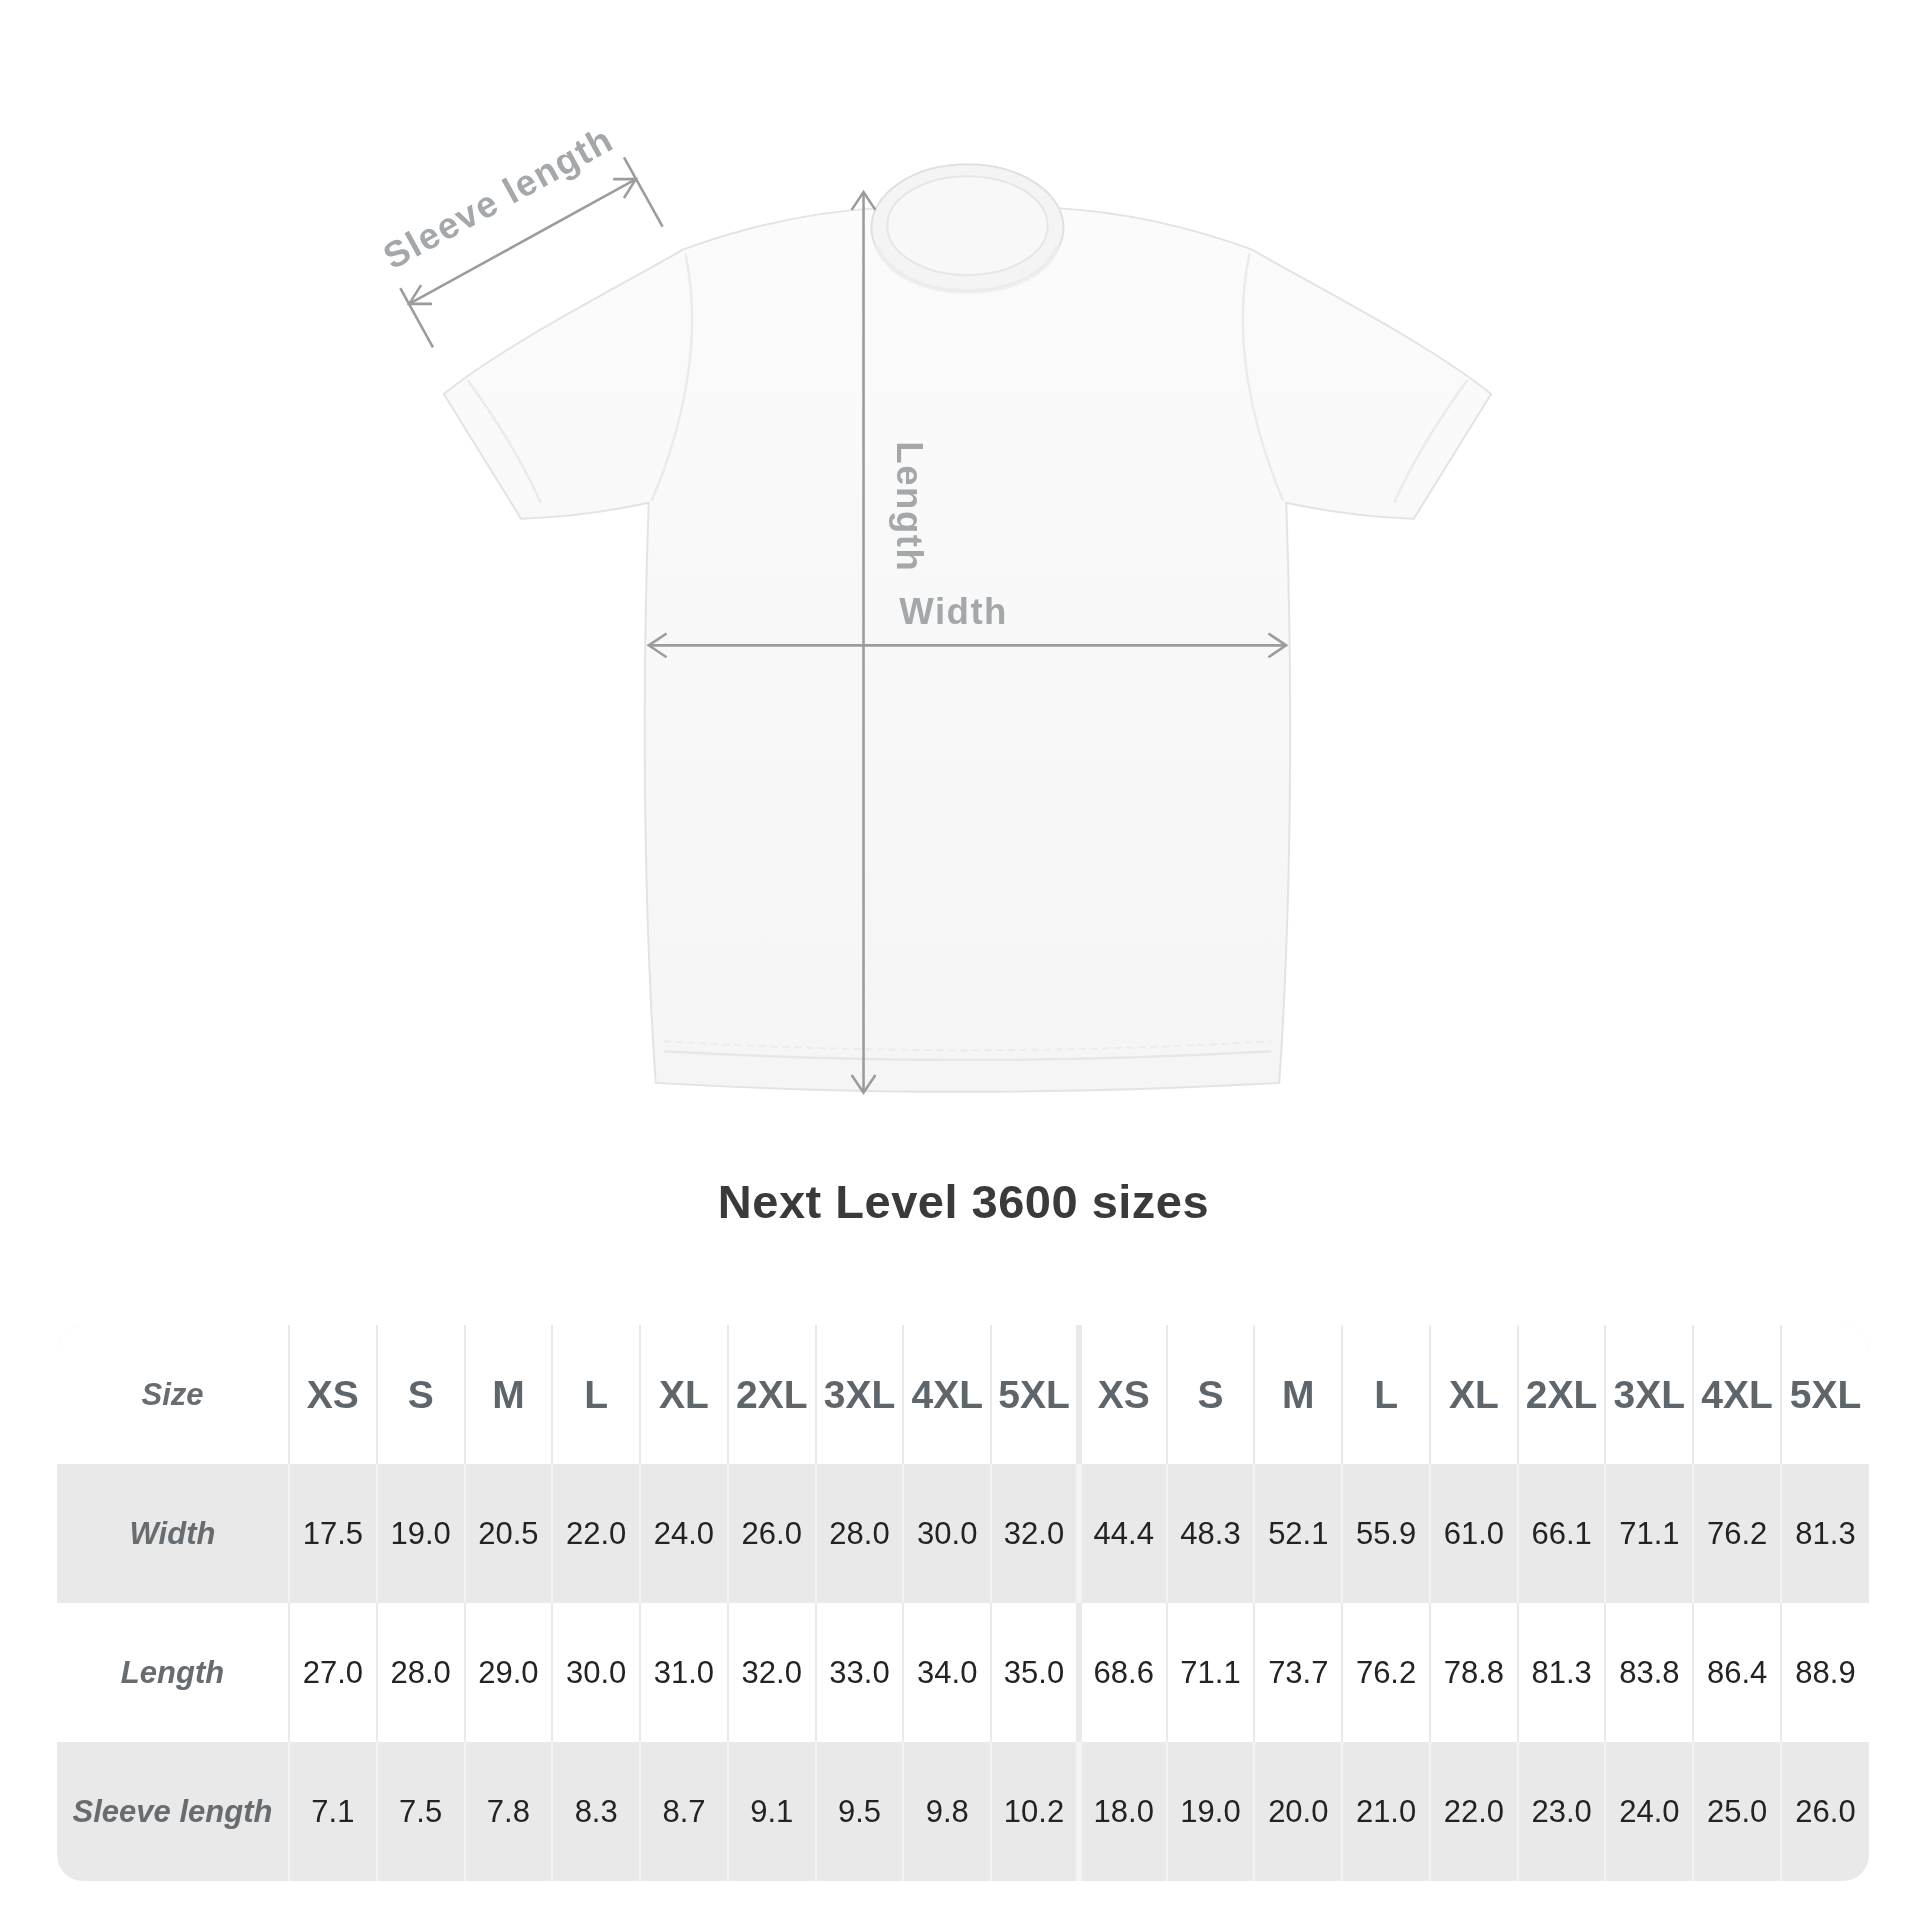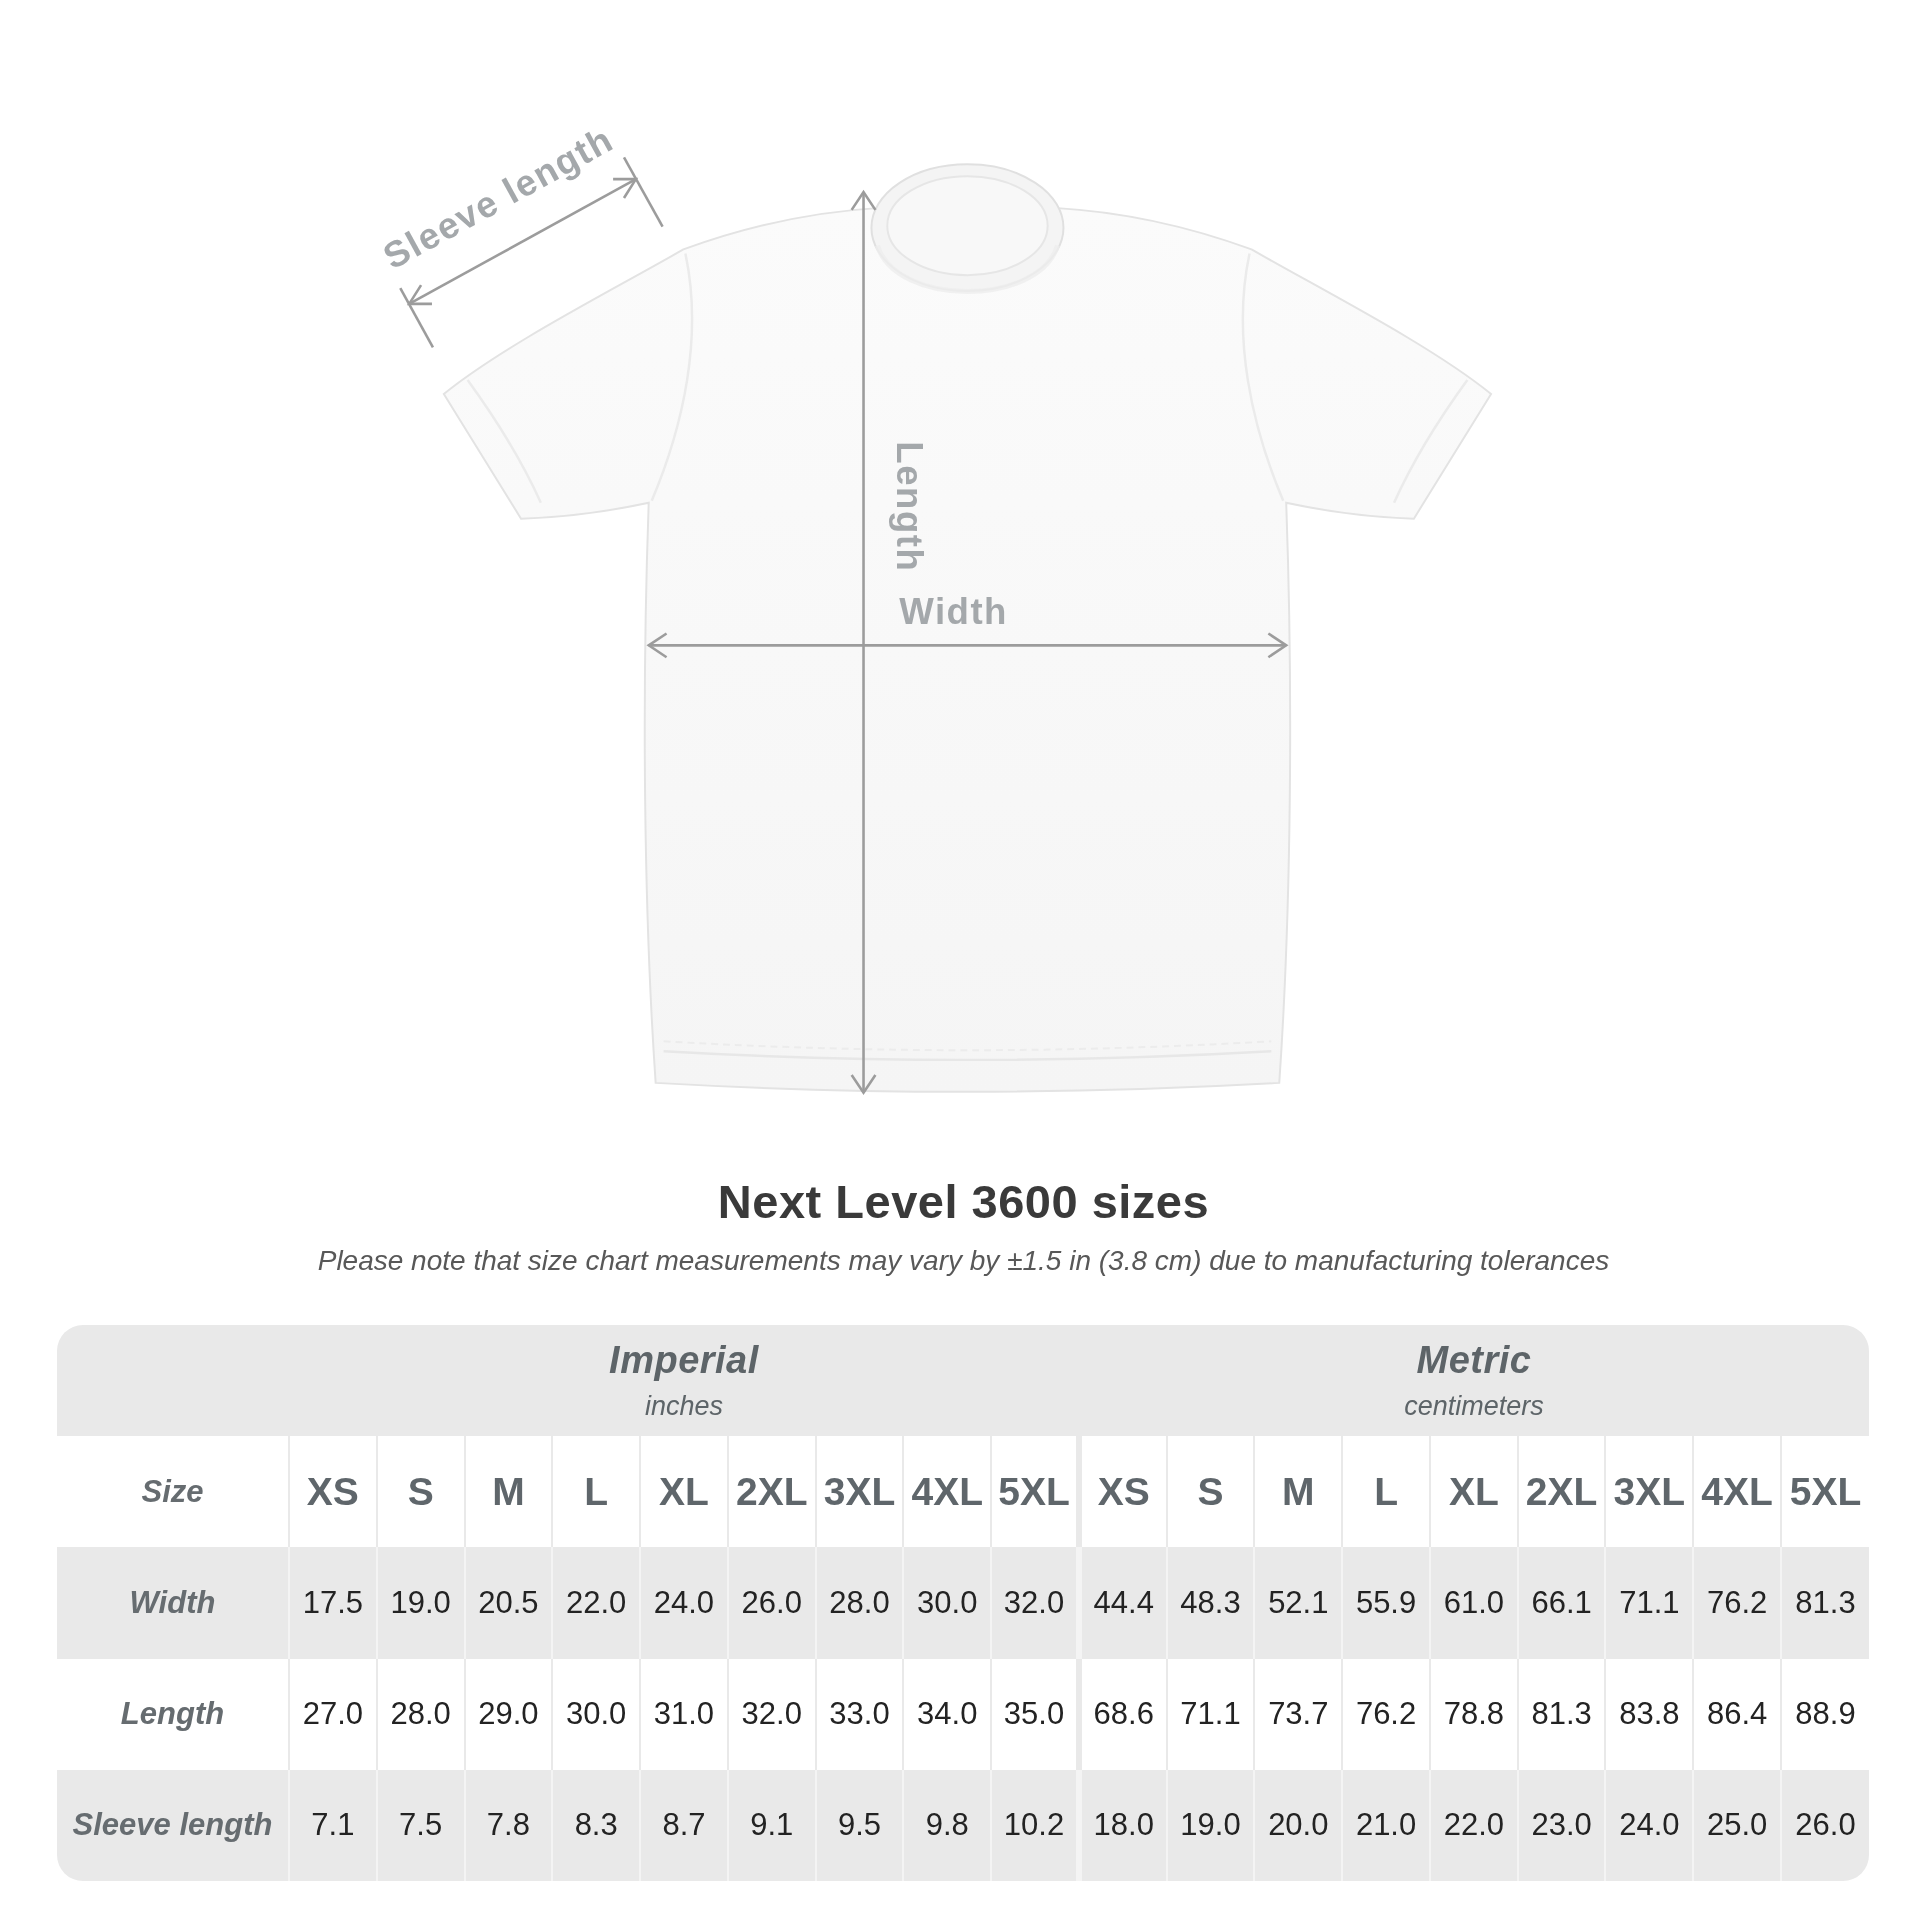--- a/index.html
+++ b/index.html
@@ -96,21 +96,20 @@
     </g>
 
     <text class="dimlabel" transform="translate(509,211) rotate(-28.8)" text-anchor="middle">Sleeve length</text>
     <text class="dimlabel" transform="translate(906,512) rotate(90)" text-anchor="middle">Length</text>
     <text class="dimlabel" x="963" y="630" text-anchor="middle">Width</text>
   </svg>
 </div>
 
 <div class="caption">
   <h1>Next Level 3600 sizes</h1>
-  <p>Please note that size chart measurements may vary by ±1.5 in (3.8 cm) due to manufacturing tolerances</p>
 </div>
 
 <div class="card">
   <table>
     <colgroup>
         <col style="width:232px">
         <col>
         <col>
         <col>
         <col>
@@ -123,31 +122,20 @@
         <col>
         <col>
         <col>
         <col>
         <col>
         <col>
         <col>
         <col>
       </colgroup>
     <tbody id="tbody">
-        <tr class="units-row">
-       <td></td>
-       <td colspan="9">
-         <div class="uname">Imperial</div>
-         <div class="usub">inches</div>
-       </td>
-       <td colspan="9">
-         <div class="uname">Metric</div>
-         <div class="usub">centimeters</div>
-       </td>
-     </tr>
      <tr class="row white">
        <th class="rowlabel">Size</th>
        <th class="size-h">XS</th>
           <th class="size-h">S</th>
           <th class="size-h">M</th>
           <th class="size-h">L</th>
           <th class="size-h">XL</th>
           <th class="size-h">2XL</th>
           <th class="size-h">3XL</th>
           <th class="size-h">4XL</th>

